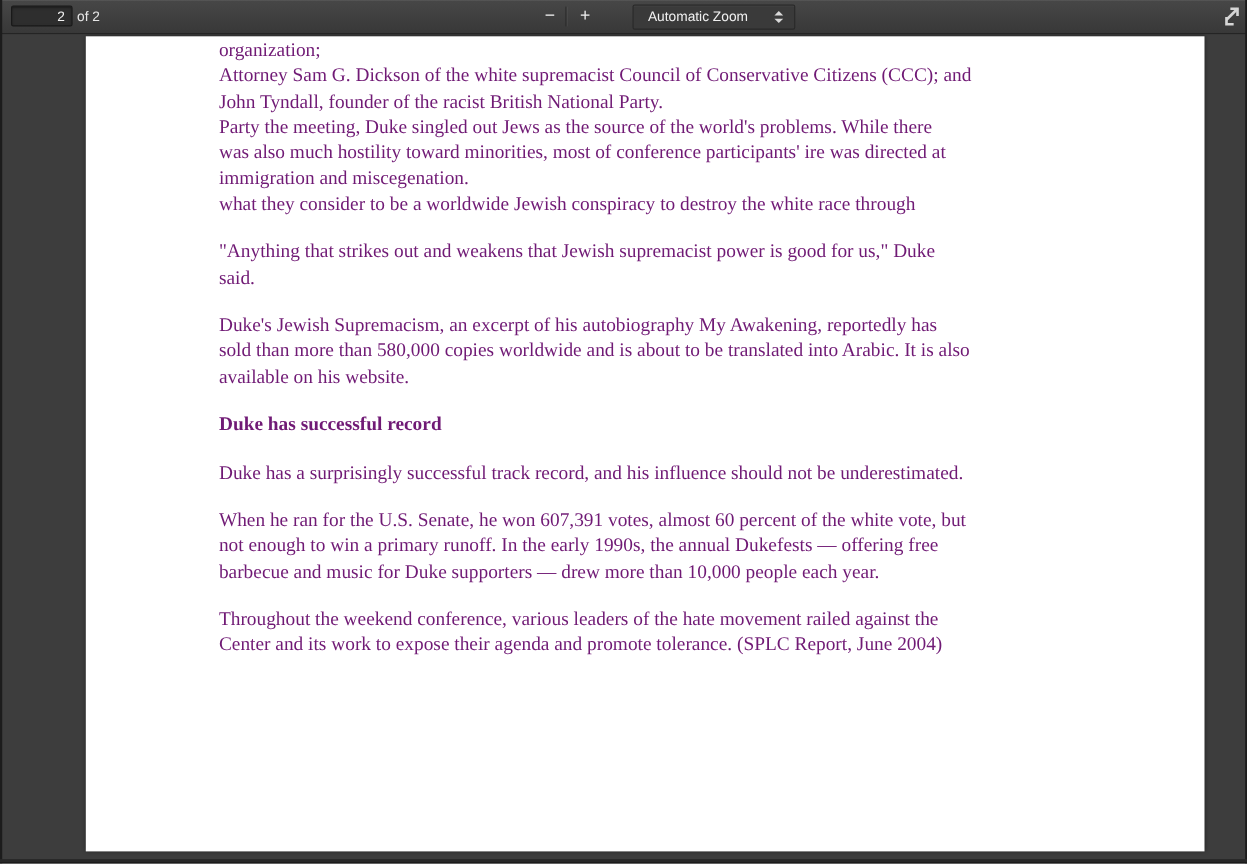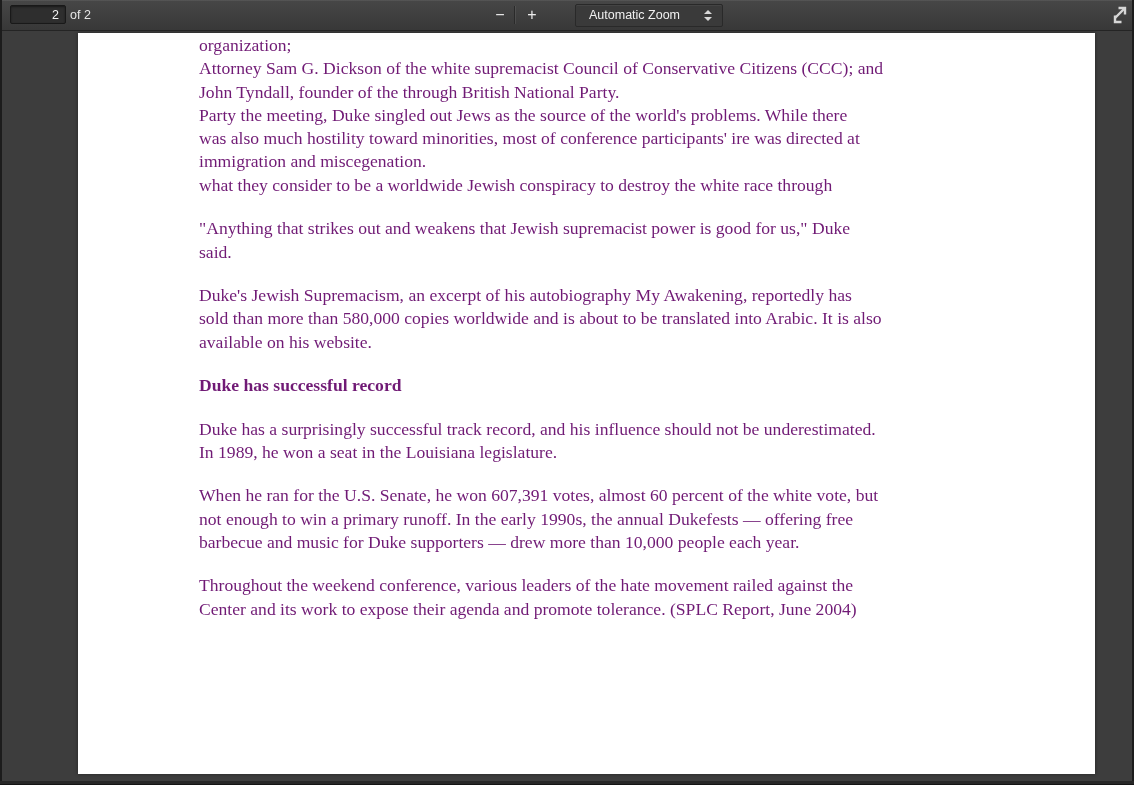--- a/index.html
+++ b/index.html
@@ -126,21 +126,21 @@
     </button>
   </div>
 
   <div class="viewer">
     <div class="pdf-page">
       <div class="doc-text">
 
         <div class="para">
           <div class="doc-line">organization;</div>
           <div class="doc-line">Attorney Sam G. Dickson of the white supremacist Council of Conservative Citizens (CCC); and</div>
-          <div class="doc-line">John Tyndall, founder of the through British National Party.</div>
+          <div class="doc-line">John Tyndall, founder of the racist British National Party.</div>
           <div class="doc-line">Party the meeting, Duke singled out Jews as the source of the world's problems. While there</div>
           <div class="doc-line">was also much hostility toward minorities, most of conference participants' ire was directed at</div>
           <div class="doc-line">immigration and miscegenation.</div>
           <div class="doc-line">what they consider to be a worldwide Jewish conspiracy to destroy the white race through</div>
         </div>
 
         <div class="para">
           <div class="doc-line">"Anything that strikes out and weakens that Jewish supremacist power is good for us," Duke</div>
           <div class="doc-line">said.</div>
         </div>
@@ -150,21 +150,20 @@
           <div class="doc-line">sold than more than 580,000 copies worldwide and is about to be translated into Arabic. It is also</div>
           <div class="doc-line">available on his website.</div>
         </div>
 
         <div class="para">
           <div class="doc-line doc-heading">Duke has successful record</div>
         </div>
 
         <div class="para">
           <div class="doc-line">Duke has a surprisingly successful track record, and his influence should not be underestimated.</div>
-          <div class="doc-line">In 1989, he won a seat in the Louisiana legislature.</div>
         </div>
 
         <div class="para">
           <div class="doc-line">When he ran for the U.S. Senate, he won 607,391 votes, almost 60 percent of the white vote, but</div>
           <div class="doc-line">not enough to win a primary runoff. In the early 1990s, the annual Dukefests — offering free</div>
           <div class="doc-line">barbecue and music for Duke supporters — drew more than 10,000 people each year.</div>
         </div>
 
         <div class="para">
           <div class="doc-line">Throughout the weekend conference, various leaders of the hate movement railed against the</div>

